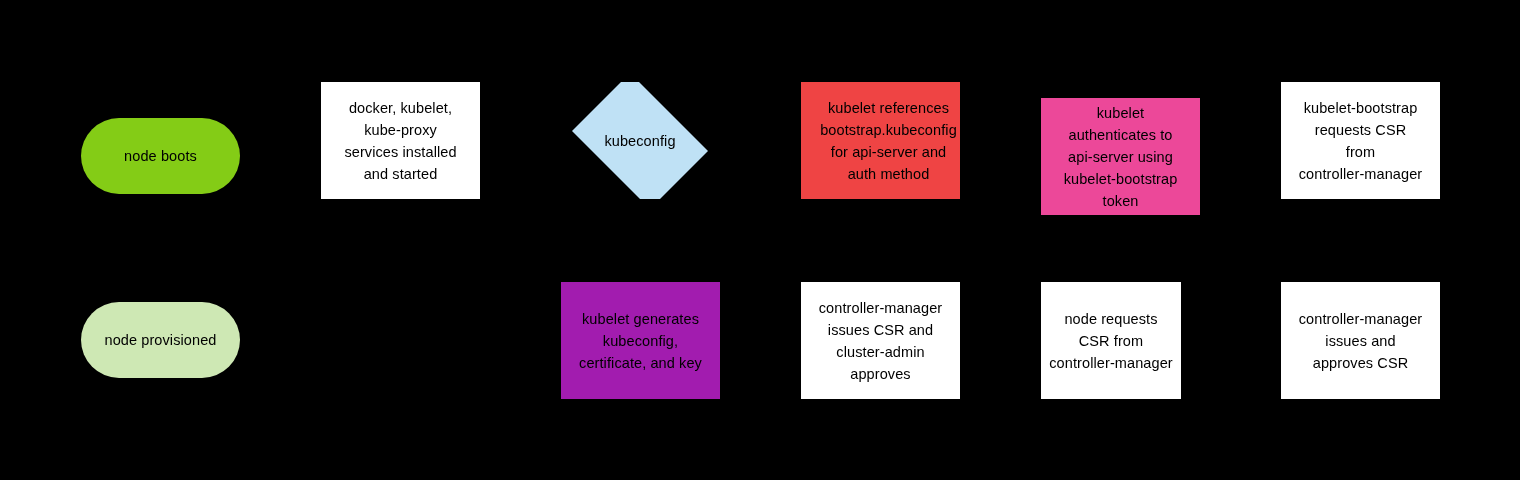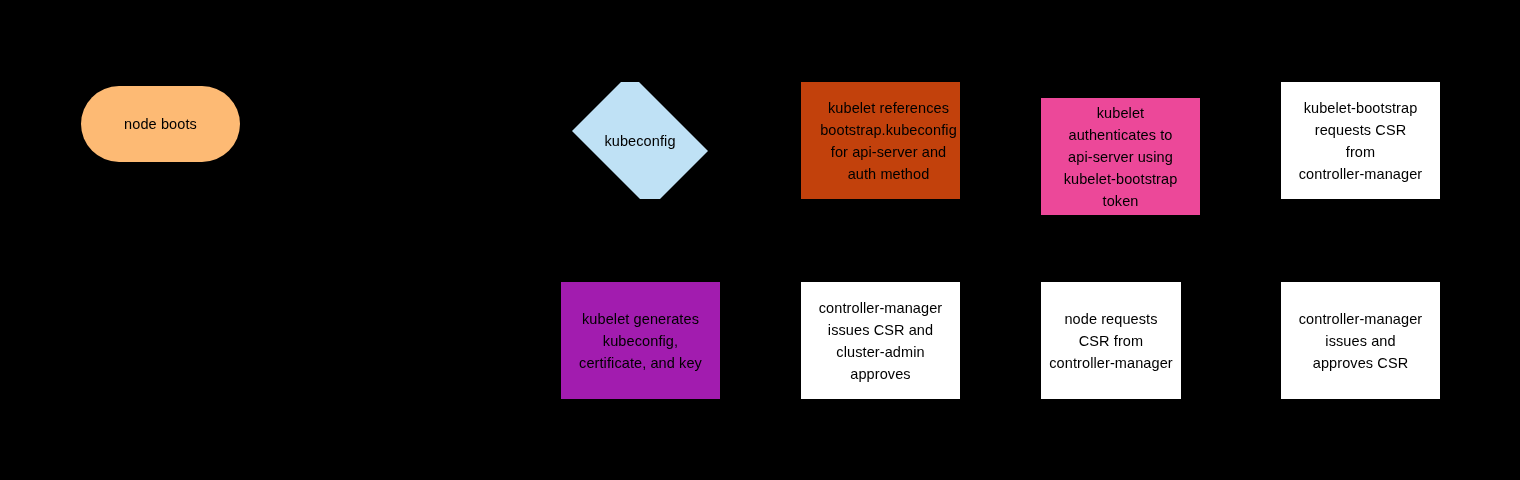--- a/index.html
+++ b/index.html
@@ -70,37 +70,42 @@
   }
   .node.clip-host {
     overflow: hidden;
   }
 </style>
 </head>
 <body>
 
 <div id="canvas" style="background: rgb(0, 0, 0);">
     <div style="position: absolute; left: 0px; top: 0px; width: 100%; height: 100%;">
-      <div class="node pill clip-host" style="left: 81px; top: 86px; width: 159px; height: 76px; background: #fdba74;"><div class="node-label">node boots</div></div>
+      <div class="node pill clip-host" style="left: 81px; top: 118px; width: 159px; height: 76px; background: #84cc16;"><div class="node-label">node boots</div></div>
+      <div class="node rect clip-host" style="left: 321px; top: 82px; width: 159px; height: 117px; background: rgb(255, 255, 255);"><div class="node-label">docker, kubelet,
+kube-proxy
+services installed
+and started</div></div>
       <div class="node diamond clip-host" style="left: 562px; top: 82px; width: 156px; height: 117px;"><div class="diamond-shape"></div><div class="node-label">kubeconfig</div></div>
-      <div class="node rect overflow" style="left: 801px; top: 82px; width: 159px; height: 117px; background: #c2410c; padding-left: 16px;"><div class="node-label">kubelet references
+      <div class="node rect overflow" style="left: 801px; top: 82px; width: 159px; height: 117px; background: #ef4444; padding-left: 16px;"><div class="node-label">kubelet references
 bootstrap.kubeconfig
 for api-server and
 auth method</div></div>
       <div class="node rect clip-host" style="left: 1041px; top: 98px; width: 159px; height: 117px; background: #ec4899;"><div class="node-label">kubelet
 authenticates to
 api-server using
 kubelet-bootstrap
 token</div></div>
       <div class="node rect clip-host" style="left: 1281px; top: 82px; width: 159px; height: 117px; background: rgb(255, 255, 255);"><div class="node-label">kubelet-bootstrap
 requests CSR
 from
 controller-manager</div></div>
     </div>
     <div style="position: absolute; left: 0px; top: 0px; width: 100%; height: 100%;">
+      <div class="node pill overflow" style="left: 81px; top: 302px; width: 159px; height: 76px; background: rgb(206, 232, 180);"><div class="node-label">node provisioned</div></div>
       <div class="node rect clip-host" style="left: 561px; top: 282px; width: 159px; height: 117px; background: #a21caf;"><div class="node-label">kubelet generates
 kubeconfig,
 certificate, and key</div></div>
       <div class="node rect clip-host" style="left: 801px; top: 282px; width: 159px; height: 117px; background: rgb(255, 255, 255);"><div class="node-label">controller-manager
 issues CSR and
 cluster-admin
 approves</div></div>
       <div class="node rect clip-host" style="left: 1041px; top: 282px; width: 140px; height: 117px; background: rgb(255, 255, 255);"><div class="node-label">node requests
 CSR from
 controller-manager</div></div>

